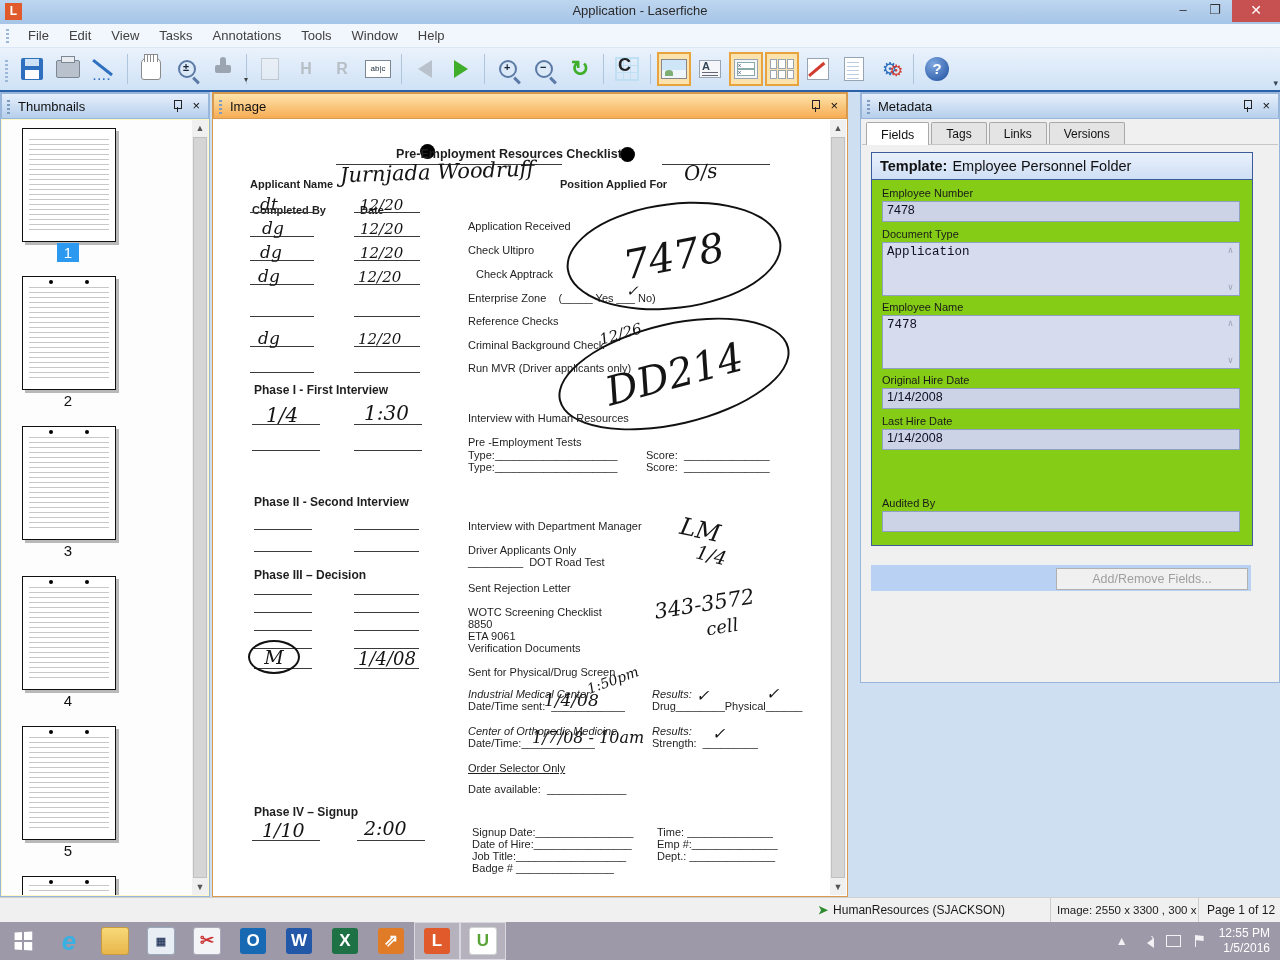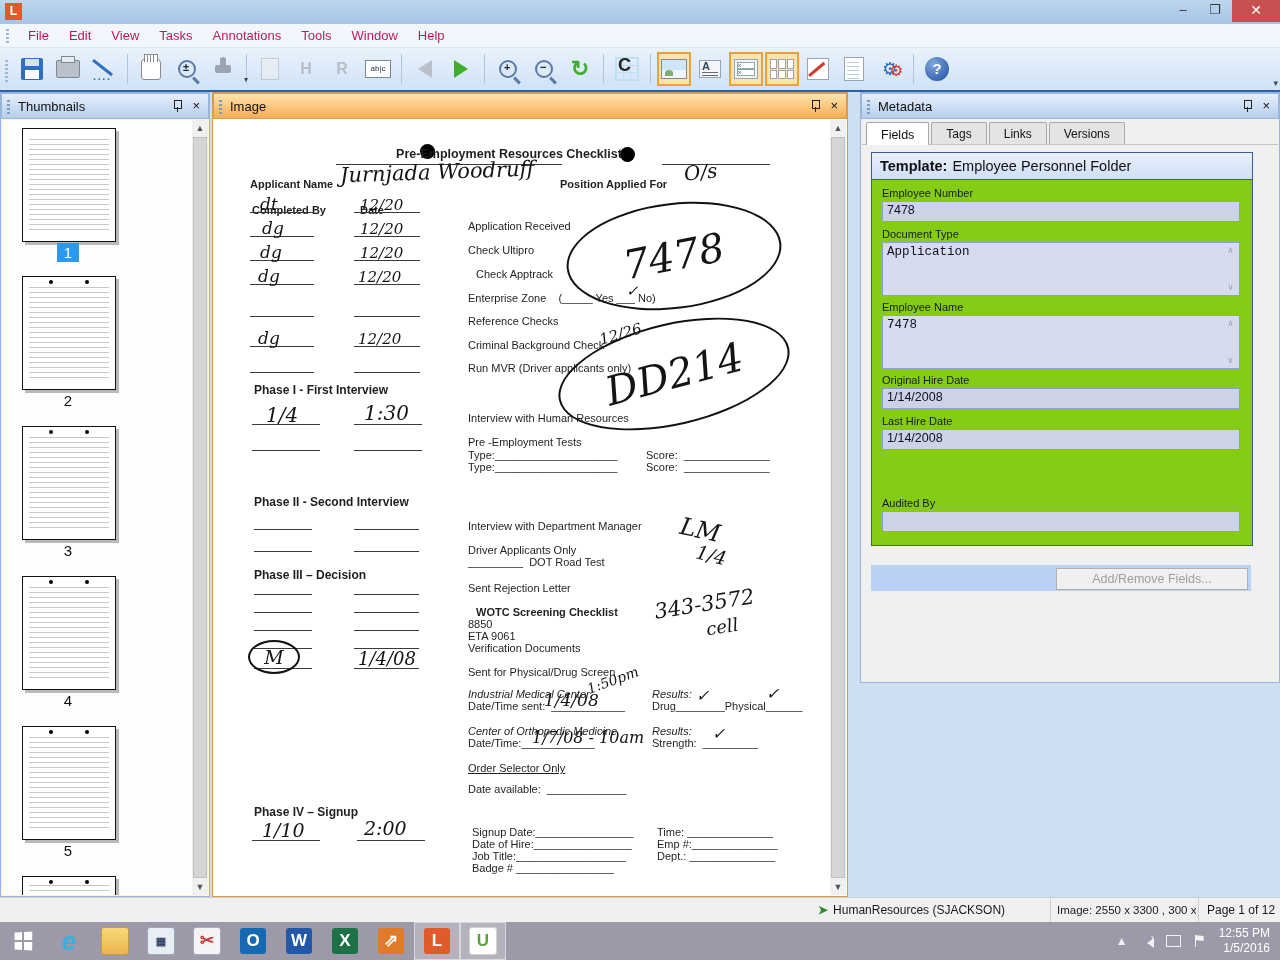--- a/index.html
+++ b/index.html
@@ -14,21 +14,21 @@
   .title-text{left:0;top:3px;width:1280px;text-align:center;font-size:13px;color:#2a2a2a;}
   .cap-btn{top:0;height:22px;text-align:center;color:#333;font-size:13px;line-height:20px;}
   .cap-min{left:1168px;width:30px;}
   .cap-res{left:1200px;width:30px;}
   .cap-close{left:1232px;width:48px;background:#c75050;color:#fff;font-size:14px;}
   
   .menubar{left:0;top:24px;width:1280px;height:24px;background:#f2f7fd;border-bottom:1px solid #dbe7f5;
            display:flex;align-items:center;padding-left:18px;box-sizing:border-box;}
   .menubar .grip{position:absolute;left:6px;top:5px;width:3px;height:14px;
       background:repeating-linear-gradient(#9db8d6 0 2px,transparent 2px 4px);}
-  .menu-item{font-size:13px;color:#be185d;padding:2px 10px;cursor:default;}
+  .menu-item{font-size:13px;color:#404040;padding:2px 10px;cursor:default;}
   
   .toolbar{left:0;top:48px;width:1280px;height:44px;background:linear-gradient(#eaf2fc,#cfe2f6);
            border-bottom:2px solid #2a61a8;display:flex;align-items:center;padding-left:14px;box-sizing:border-box;}
   .toolbar .grip{position:absolute;left:5px;top:12px;width:3px;height:22px;
       background:repeating-linear-gradient(#9db8d6 0 2px,transparent 2px 4px);}
   .tbtn{width:34px;height:34px;margin:0 1px;display:flex;align-items:center;justify-content:center;position:relative;}
   .tbtn.active{background:#fce3ae;border:2px solid #e8a33d;box-sizing:border-box;}
   .tsep{width:1px;height:30px;background:#aec5de;margin:0 5px;}
   .dis{opacity:.45;filter:grayscale(1);}
   
@@ -154,20 +154,21 @@
   .net{width:13px;height:10px;border:1.5px solid #f2f2f5;position:relative;}
   .flag{width:10px;height:12px;position:relative;}
   .flag:before{content:"";position:absolute;left:0;top:0;width:9px;height:6px;background:#f2f2f5;clip-path:polygon(0 0,100% 15%,100% 100%,0 85%);}
   .flag:after{content:"";position:absolute;left:0;top:0;width:1.5px;height:12px;background:#f2f2f5;}
 </style>
 </head>
 <body>
 
 <div class="abs titlebar">
   <div class="abs app-ico">L</div>
+  <div class="abs title-text">Application - Laserfiche</div>
   <div class="abs cap-btn cap-min">–</div>
   <div class="abs cap-btn cap-res">❐</div>
   <div class="abs cap-btn cap-close">✕</div>
 </div>
 
 <div class="abs menubar">
   <span class="grip"></span>
   <span class="menu-item">File</span>
   <span class="menu-item">Edit</span>
   <span class="menu-item">View</span>
@@ -429,21 +430,21 @@
         <span class="ln" style="left:140px;top:510px;width:65px;"></span>
       <span class="ln" style="left:40px;top:528px;width:58px;"></span>
         <span class="ln" style="left:140px;top:528px;width:65px;"></span>
       <span class="ln" style="left:40px;top:548px;width:58px;"></span>
         <span class="ln" style="left:140px;top:548px;width:65px;"></span>
       <div class="oval" style="left:34px;top:520px;width:48px;height:30px;border-width:2px;">
         <span class="hw" style="position:static;font-size:19px;">M</span>
       </div>
       <span class="hw" style="left:144px;top:528px;font-size:18px;">1/4/08</span>
       <span class="t" style="left:254px;top:462px;">Sent Rejection Letter</span>
-      <span class="t" style="left:262px;top:486px;font-weight:bold;">WOTC Screening Checklist</span>
+      <span class="t" style="left:254px;top:486px;">WOTC Screening Checklist</span>
       <span class="t" style="left:254px;top:498px;">8850</span>
       <span class="t" style="left:254px;top:510px;">ETA 9061</span>
       <span class="t" style="left:254px;top:522px;">Verification Documents</span>
       <span class="hw" style="left:440px;top:472px;font-size:21px;transform:rotate(-9deg);">343-3572</span>
       <span class="hw" style="left:492px;top:496px;font-size:18px;transform:rotate(-9deg);">cell</span>
       <span class="t" style="left:254px;top:546px;">Sent for Physical/Drug Screen</span>
       <span class="t i" style="left:254px;top:568px;">Industrial Medical Center</span>
       <span class="t" style="left:254px;top:580px;">Date/Time sent:  ____________</span>
       <span class="hw" style="left:330px;top:570px;font-size:17px;">1/4/08</span>
       <span class="hw" style="left:372px;top:552px;font-size:14px;transform:rotate(-20deg);">1:50pm</span>

